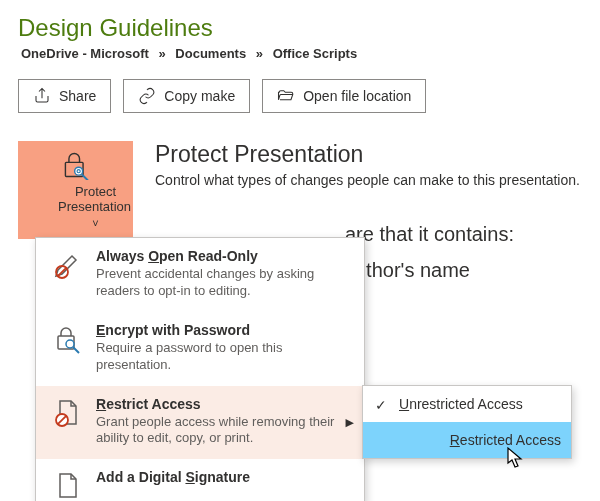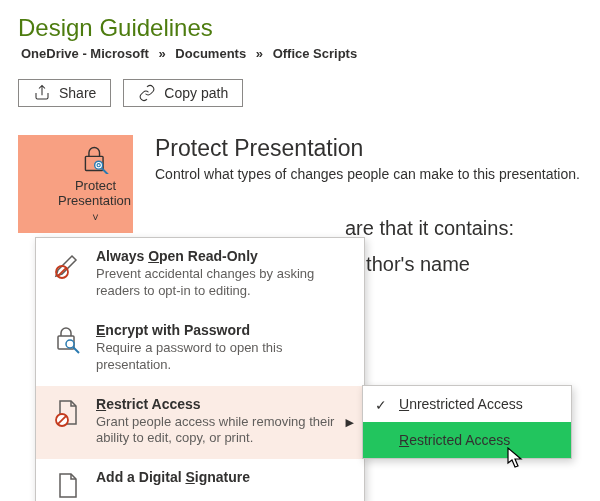--- a/index.html
+++ b/index.html
@@ -34,35 +34,34 @@
   .action-btn {
     display: flex;
     align-items: center;
     gap: 8px;
     border: 1px solid #8a8886;
     background: #fff;
     padding: 6px 14px;
     font-size: 14px;
     color: #323130;
     cursor: pointer;
-    height: 28px;
+    height: 34px;
   }
   .action-btn svg { width: 18px; height: 18px; fill: none; stroke: #323130; stroke-width: 1.4; }
   .main-row {
     display: flex;
     gap: 22px;
     position: relative;
   }
   .protect-btn {
     background: #f8a082;
     width: 115px;
     height: 98px;
     display: flex;
     flex-direction: column;
-    align-items: center;
     justify-content: center;
     gap: 4px;
     font-size: 13px;
     color: #323130;
     cursor: pointer;
     text-align: center;
     line-height: 1.2;
     padding-left: 40px;
   }
   .protect-btn .chev { font-size: 11px; margin-left: 2px;}
@@ -143,21 +142,21 @@
     box-shadow: 2px 3px 8px rgba(0,0,0,0.18);
     z-index: 20;
   }
   .sub-item {
     padding: 10px 10px 10px 36px;
     font-size: 14px;
     color: #323130;
     position: relative;
     cursor: pointer;
   }
-  .sub-item.hovered { background: #22c55e; }
+  .sub-item.hovered { background: #7dd3fc; text-align: right; }
   .sub-item .ck {
     position: absolute;
     left: 12px;
     top: 11px;
     font-size: 14px;
     color: #323130;
   }
   .sub-item .ul { text-decoration: underline; }
   .cursor {
     position: absolute;
@@ -190,21 +189,29 @@
         </svg>
     </span>
     <span>Share</span>
   </button>
   <button class="action-btn">
     <span>
       <svg viewBox="0 0 24 24">
           <path d="M10 13a5 5 0 0 0 7 0l3-3a5 5 0 0 0-7-7l-1 1M14 11a5 5 0 0 0-7 0l-3 3a5 5 0 0 0 7 7l1-1"></path>
         </svg>
     </span>
-    <span>Copy path</span>
+    <span>Copy make</span>
+  </button>
+  <button class="action-btn">
+    <span>
+      <svg viewBox="0 0 24 24">
+          <path d="M3 7a2 2 0 0 1 2-2h4l2 2h8a2 2 0 0 1 2 2v1H5.5a2 2 0 0 0-1.9 1.4L2 17V7z M21 10l-2.4 7H4"></path>
+        </svg>
+    </span>
+    <span>Open file location</span>
   </button>
 </div>
 
 <div class="main-row">
   <div class="protect-btn">
     <span class="lock-key-icon">
       <svg viewBox="0 0 40 34" width="36" height="30">
         <rect x="8" y="14" width="20" height="16" rx="1" fill="none" stroke="#323130" stroke-width="1.6"></rect>
         <path d="M12 14v-4a6 6 0 0 1 12 0v4" fill="none" stroke="#323130" stroke-width="1.6"></path>
         <circle cx="23" cy="24" r="4.5" fill="#fff" stroke="#2a7ab0" stroke-width="1.6"></circle>

